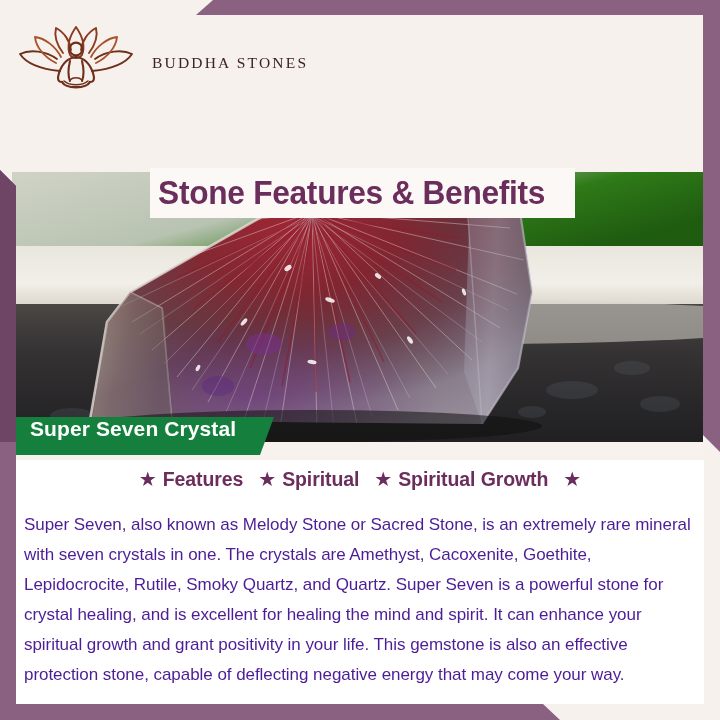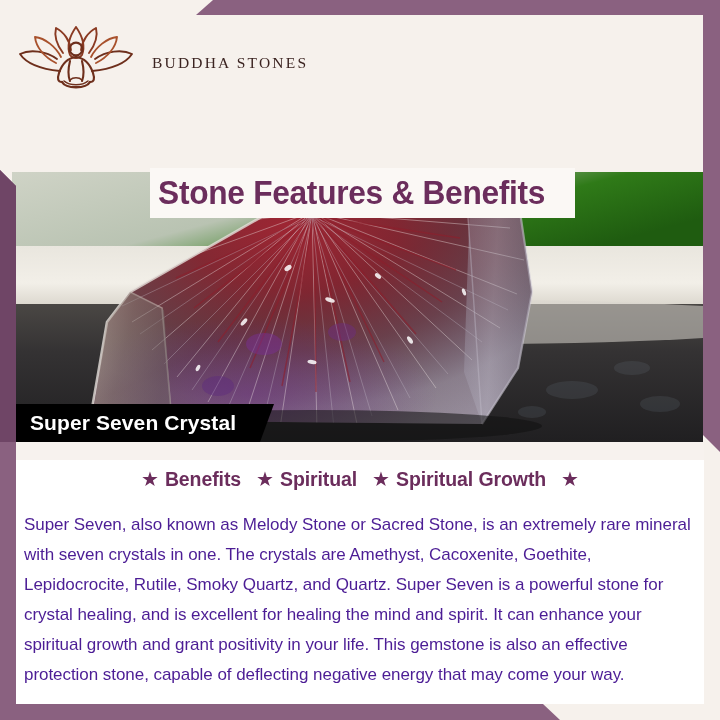--- a/index.html
+++ b/index.html
@@ -119,26 +119,26 @@
     width: 691px; height: 270px;
     overflow: hidden;
     background: #2c2b2c;
     z-index: 1;
   }
   .photo svg { display: block; width: 691px; height: 270px; }
 
   
   .name-banner {
     position: absolute;
-    left: 12px; top: 404px;
+    left: 12px; top: 417px;
     width: 262px; height: 38px;
-    background: #000000;
+    background: #15803d;
     clip-path: polygon(0 0, 262px 0, 248px 38px, 0 38px);
     display: flex;
-    align-items: center;
+    align-items: flex-start;
     z-index: 5;
   }
   .name-banner-text {
     margin-left: 18px;
     color: #ffffff;
     font-family: "Liberation Sans Narrow", "Liberation Sans", sans-serif;
     font-weight: bold;
     font-size: 21px;
     letter-spacing: 0.1px;
     white-space: nowrap;
@@ -410,21 +410,21 @@
   <div class="name-banner">
     <span class="name-banner-text">Super Seven Crystal</span>
   </div>
 
   <div class="content">
     <div class="content-topfade"></div>
 
     <div class="benefits">
       <div class="benefit">
         <span class="star">★</span>
-        <span class="label">Benefits</span>
+        <span class="label">Features</span>
       </div>
       <div class="benefit">
         <span class="star">★</span>
         <span class="label">Spiritual</span>
       </div>
       <div class="benefit">
         <span class="star">★</span>
         <span class="label">Spiritual Growth</span>
       </div>
       <div class="benefit">

